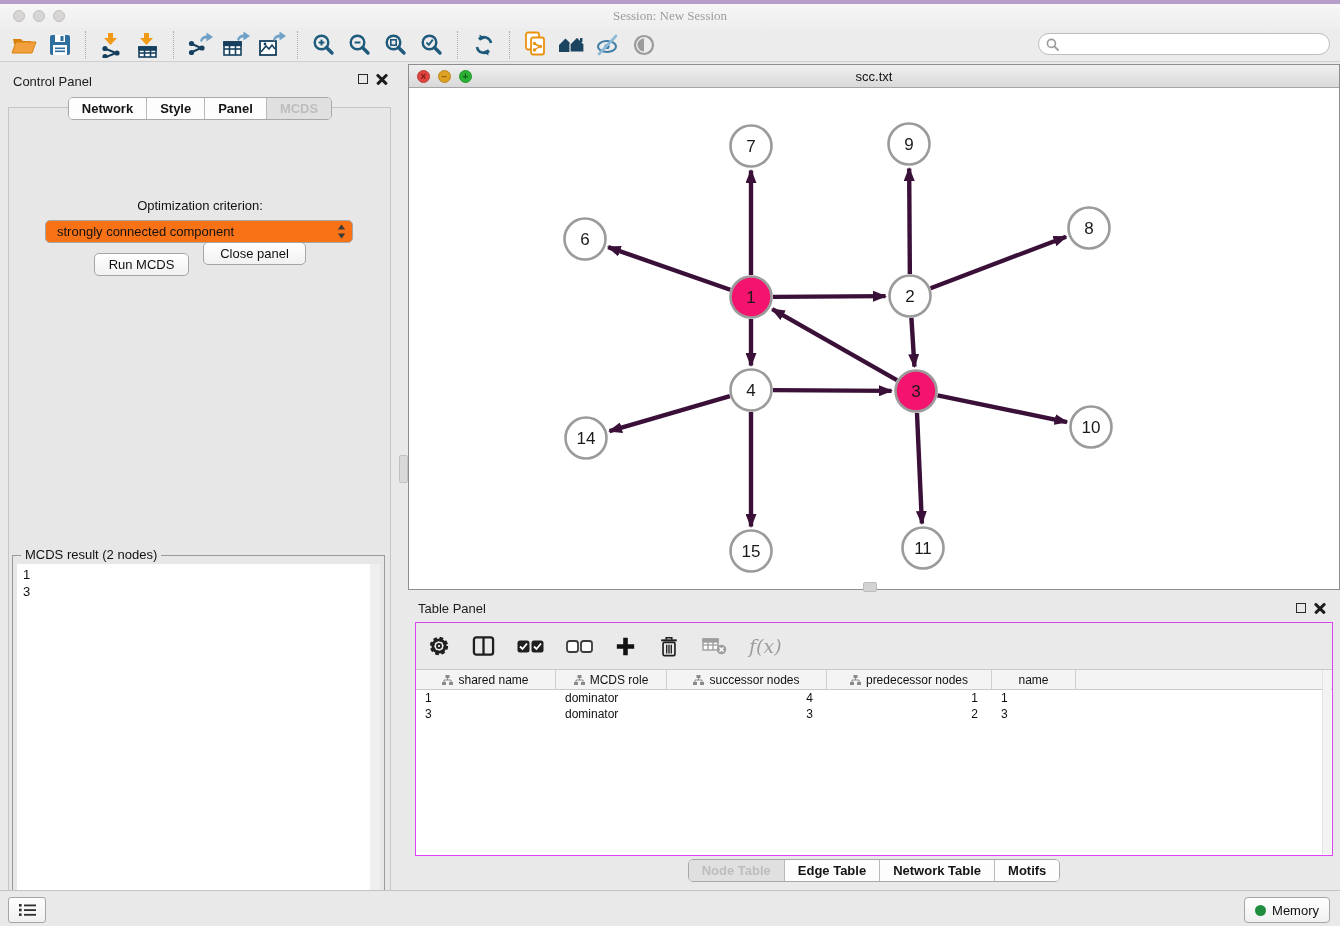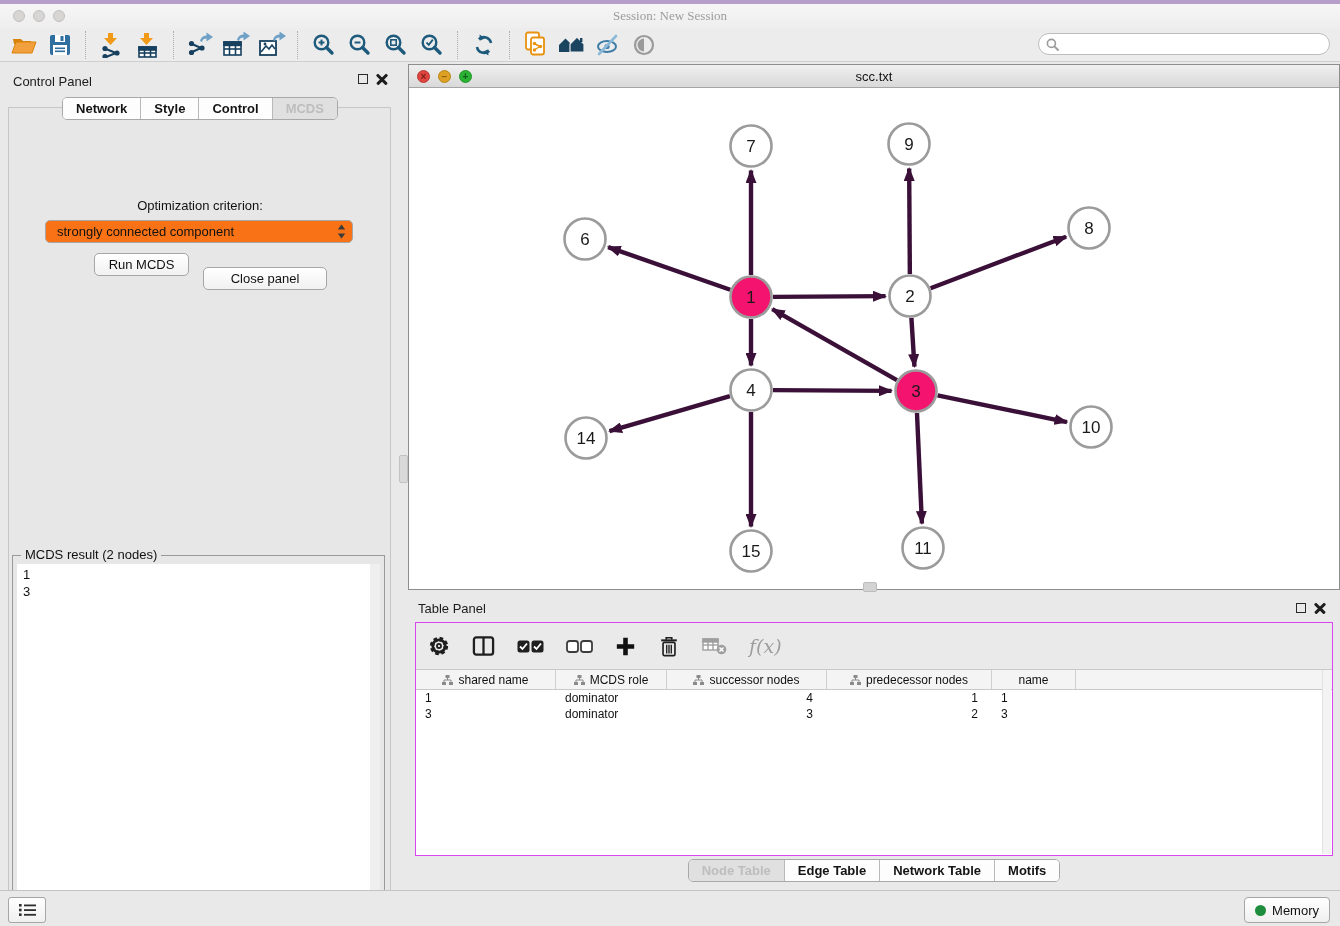--- a/index.html
+++ b/index.html
@@ -40,21 +40,21 @@
   .seg.active{background:#e0e0e0;color:#bdbdbd;}
   #cp-tabs{position:absolute;left:0;top:35px;width:100%;text-align:center;z-index:3;}
 
   #opt-label{position:absolute;left:0;top:136px;width:400px;text-align:center;font-size:13px;color:#111;}
   #opt-select{position:absolute;left:45px;top:158px;width:308px;height:23px;background:#f97316;border:1px solid #a6a6a6;
     border-radius:5px;display:flex;align-items:center;box-sizing:border-box;padding:0 6px 0 11px;}
   #opt-select .val{flex:1;font-size:13px;color:#111;}
   .btn{position:absolute;height:23px;background:linear-gradient(#ffffff,#f1f1f1);border:1px solid #a6a6a6;
     border-radius:5px;font-size:13px;color:#111;display:flex;align-items:center;justify-content:center;box-sizing:border-box;}
   #run-btn{left:94px;top:191px;width:95px;}
-  #closep-btn{left:203px;top:205px;width:124px;}
+  #closep-btn{left:203px;top:180px;width:103px;}
 
   #result-group{position:absolute;left:12px;top:493px;width:373px;height:377px;border:1px solid #9a9a9a;box-sizing:border-box;background:#e7e7e7;}
   #result-legend{position:absolute;left:8px;top:-9px;background:#e7e7e7;padding:0 4px;font-size:13px;color:#111;}
   #result-text{position:absolute;left:4px;top:8px;right:14px;bottom:4px;background:#fff;font-size:13px;color:#111;
     padding:2px 0 0 6px;white-space:pre;line-height:17px;}
   #result-scroll{position:absolute;top:8px;right:4px;bottom:4px;width:10px;background:#efefef;}
 
   
   #net-window{position:absolute;left:408px;top:64px;width:932px;height:526px;background:#fff;border:1px solid #8d8d8d;box-sizing:border-box;}
   #net-titlebar{position:absolute;left:0;top:0;width:100%;height:23px;background:linear-gradient(#efefef,#d9d9d9);
@@ -273,21 +273,21 @@
       <span id="cp-title">Control Panel</span>
       <div class="panel-icons" id="cp-icons">
         <div class="float-icon"></div>
         <div class="close-x"></div>
       </div>
     </div>
     <div id="cp-box"></div>
     <div id="cp-tabs"><div class="seg-group">
           <div class="seg">Network</div>
           <div class="seg">Style</div>
-          <div class="seg">Control</div>
+          <div class="seg">Panel</div>
           <div class="seg active">MCDS</div>
         </div></div>
 
     <div id="opt-label">Optimization criterion:</div>
     <div id="opt-select">
       <span class="val">strongly connected component</span>
       <svg width="9" height="15" viewBox="0 0 9 15">
         <path d="M4.5,0.5 L8.2,5.5 H0.8 Z" fill="#3a3a3a"></path>
         <path d="M4.5,14.5 L8.2,9.5 H0.8 Z" fill="#3a3a3a"></path>
       </svg>

